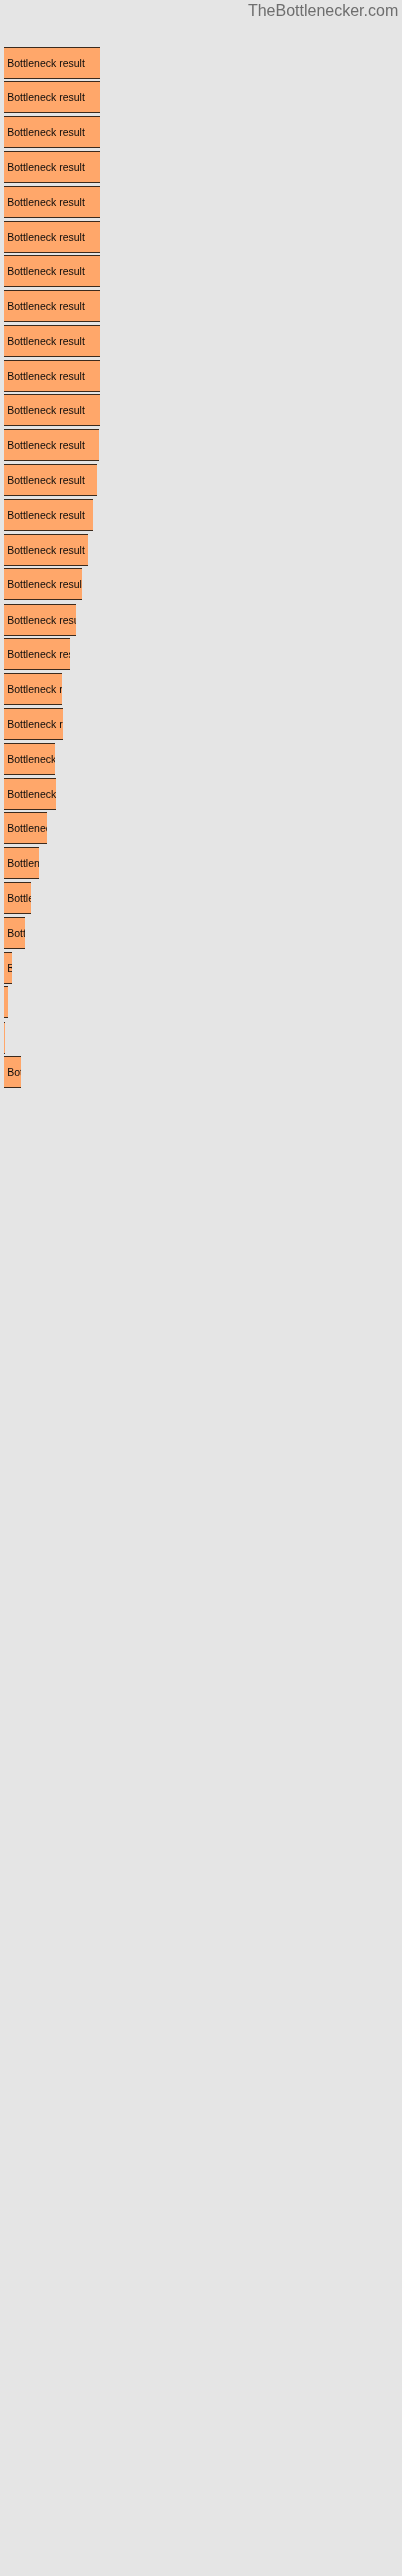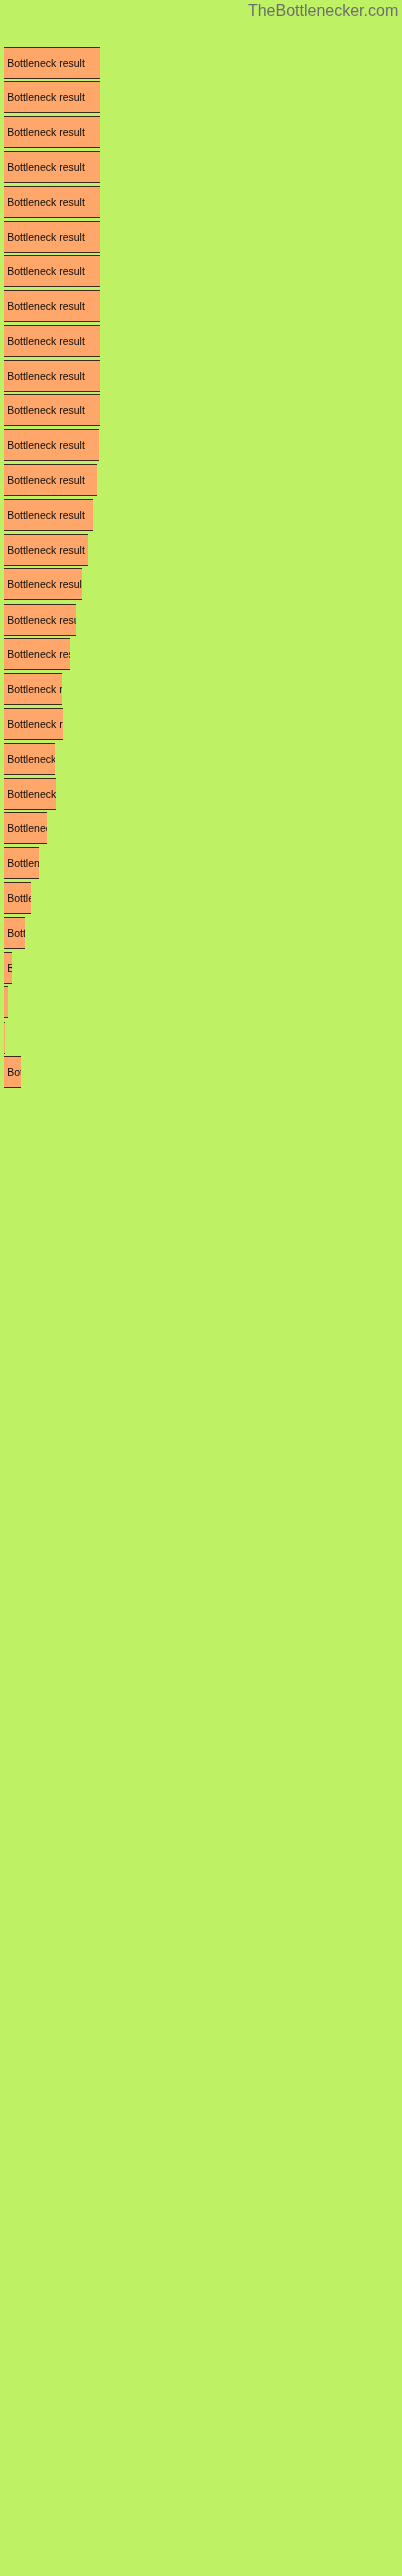--- a/index.html
+++ b/index.html
@@ -14,21 +14,21 @@
     overflow: hidden;
     font-family: "Liberation Sans", sans-serif;
   }
 
   #chart-root {
     position: absolute;
     left: 0;
     top: 0;
     width: 403px;
     height: 2576px;
-    background: #bef264;
+    background: #e5e5e5;
   }
 
   #watermark {
     position: absolute;
     right: 4.8px;
     top: 0.8px;
     font-family: "Liberation Sans", sans-serif;
     font-size: 16px;
     line-height: 19.3px;
     color: #6e6e6e;

